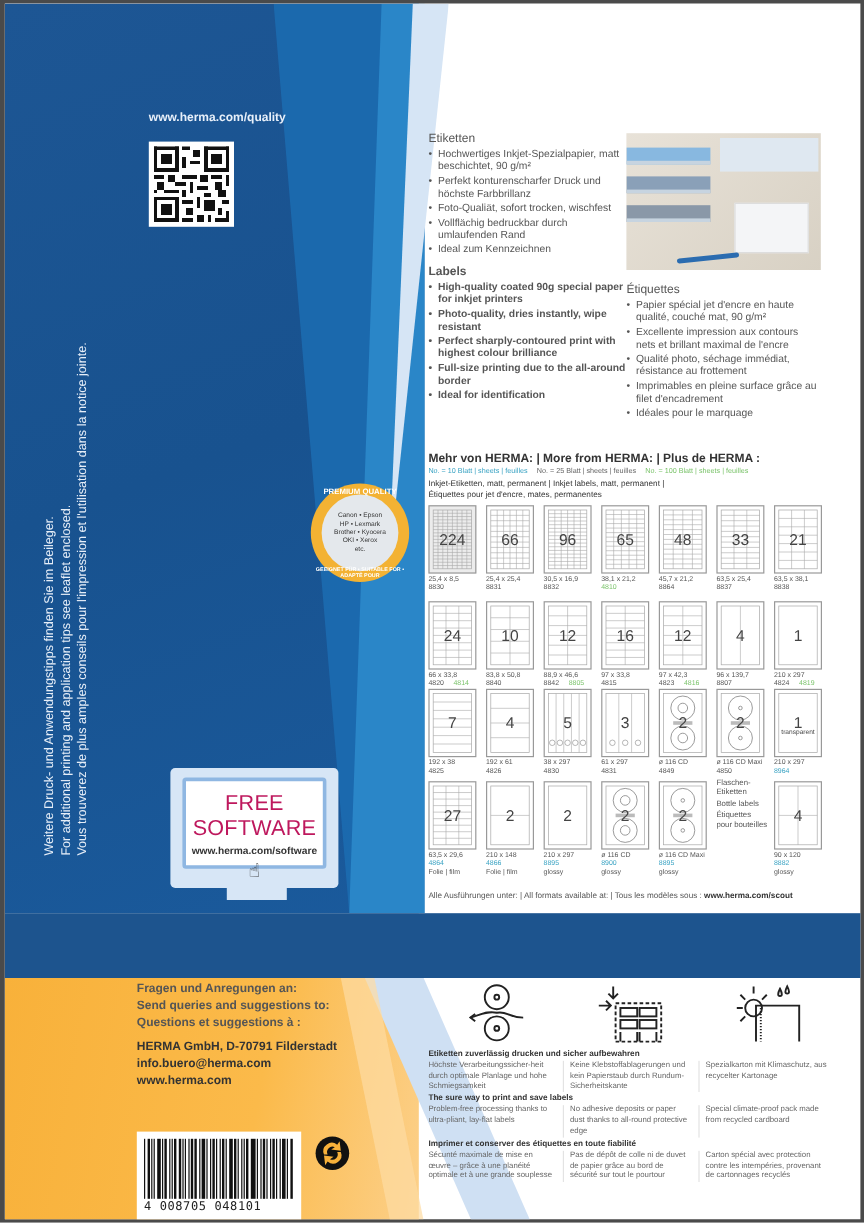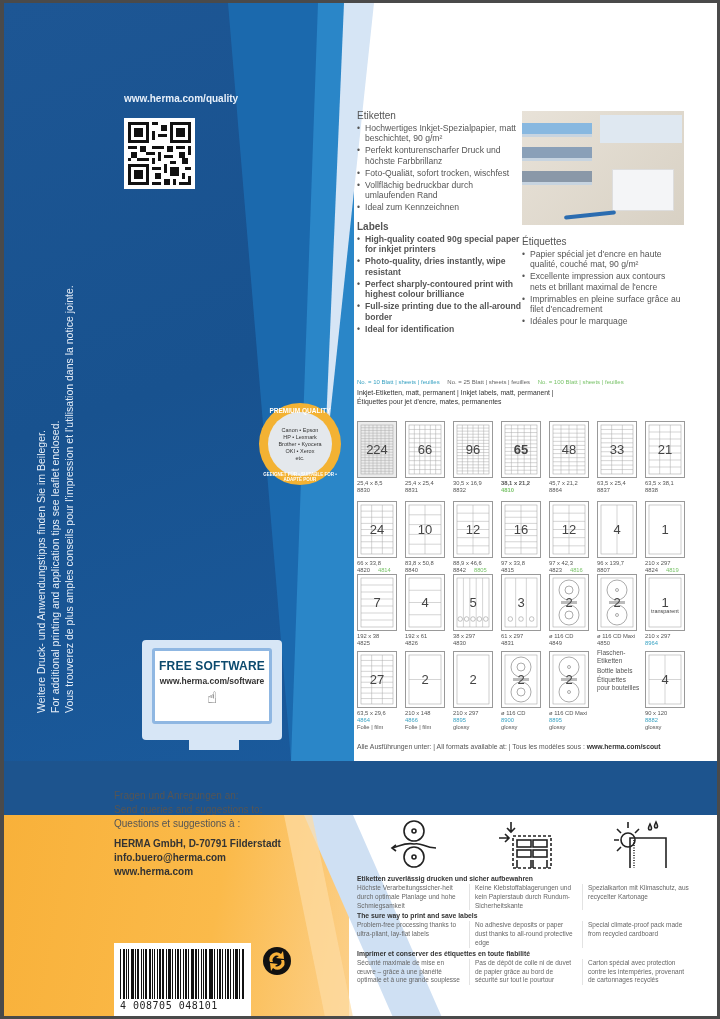--- a/index.html
+++ b/index.html
@@ -19,21 +19,21 @@
   .qr-box svg { width: 63px; height: 63px; display: block; }
 
   .vertical-note { position: absolute; left: 30px; top: 710px; transform-origin: 0 0; transform: rotate(-90deg); width: 420px; font-size: 10.5px; line-height: 14px; color: #e6eef8; white-space: nowrap; }
 
   .badge { position: absolute; left: 255px; top: 400px; width: 82px; height: 82px; border-radius: 50%; background: #f3b233; display: flex; align-items: center; justify-content: center; }
   .badge-inner { width: 64px; height: 64px; border-radius: 50%; background: #e4e8ec; display: flex; flex-direction: column; align-items: center; justify-content: center; font-size: 5.5px; line-height: 7px; color: #333; text-align: center; }
   .badge-top { position: absolute; top: 4px; left: 0; width: 100%; text-align: center; font-size: 6.5px; font-weight: bold; color: #fff; }
   .badge-bottom { position: absolute; bottom: 3px; left: 0; width: 100%; text-align: center; font-size: 4.5px; font-weight: bold; color: #fff; }
 
   .software { position: absolute; left: 148px; top: 645px; width: 120px; height: 76px; background: #fff; border: 3px solid #8fb7e2; border-radius: 3px; text-align: center; }
-  .software-title { font-size: 12px; color: #0c4a6e; margin-top: 8px; font-weight: bold; letter-spacing: .2px; }
+  .software-title { font-size: 18px; color: #be185d; margin-top: 8px; font-weight: normal; letter-spacing: .2px; }
   .software-url { font-size: 8.5px; color: #333; font-weight: bold; margin-top: 3px; }
   .software-hand { font-size: 16px; color: #333; margin-top: 2px; }
   .monitor-outer { position: absolute; left: 138px; top: 637px; width: 140px; height: 100px; background: #d7e6f6; border-radius: 4px; }
   .monitor-stand { position: absolute; left: 185px; top: 737px; width: 50px; height: 10px; background: #d7e6f6; }
 
   
   .logo { position: absolute; left: 517px; top: 30px; display: flex; align-items: center; }
   .logo-star { width: 30px; height: 30px; margin-right: 10px; }
   .logo-text { font-size: 28px; font-weight: bold; color: #1470b8; letter-spacing: .5px; }
 
@@ -74,21 +74,21 @@
 
   .scout { position: absolute; left: 353px; top: 740px; font-size: 6.8px; color: #555; white-space: nowrap; }
   .scout b { color: #333; }
 
   .band { position: absolute; left: 0; top: 758px; width: 720px; height: 54px; background: #1d548e; }
 
   
   .orange { position: absolute; left: 0; top: 812px; width: 345px; height: 207px; background: linear-gradient(100deg, #f8b13a 0%, #fbba4a 60%, #fcd08a 100%); }
   .orange-wedge { position: absolute; left: 280px; top: 812px; width: 70px; height: 207px; background: #fddca3; clip-path: polygon(0 0, 40% 0, 100% 100%, 60% 100%); opacity: .7; }
   .light-wedge-bottom { position: absolute; left: 300px; top: 812px; width: 140px; height: 207px; background: #cfe0f3; clip-path: polygon(0 0, 35% 0, 100% 100%, 65% 100%); }
-  .contact { position: absolute; left: 110px; top: 786px; font-size: 10px; line-height: 14px; color: #555; }
+  .contact { position: absolute; left: 110px; top: 815px; font-size: 10px; line-height: 14px; color: #555; font-weight: bold; }
   .contact .sp { height: 6px; }
   .contact b { color: #333; }
   .barcode { position: absolute; left: 110px; top: 940px; width: 137px; height: 79px; background: #fff; padding: 6px 6px 0 6px; }
   .barcode-bars { height: 50px; display: flex; align-items: stretch; }
   .barcode-bars i { display: block; background: #111; margin-right: 1px; }
   .barcode-num { font-family: "DejaVu Sans Mono", monospace; font-size: 10px; color: #222; letter-spacing: .5px; margin-top: 1px; }
   .green-dot { position: absolute; left: 258px; top: 943px; width: 30px; height: 30px; }
 
   .features { position: absolute; left: 353px; top: 815px; width: 340px; }
   .feat-icons { display: flex; height: 55px; }
@@ -219,26 +219,28 @@
       <li>Perfect sharply-contoured print with highest colour brilliance</li>
       <li>Full-size printing due to the all-around border</li>
       <li>Ideal for identification</li>
     </ul>
   </div>
   <div class="fr-block">
     <div class="block-title">Étiquettes</div>
     <ul class="bullets">
       <li>Papier spécial jet d'encre en haute qualité, couché mat, 90 g/m²</li>
       <li>Excellente impression aux contours nets et brillant maximal de l'encre</li>
+      <li>Qualité photo, séchage immédiat, résistance au frottement</li>
       <li>Imprimables en pleine surface grâce au filet d'encadrement</li>
       <li>Idéales pour le marquage</li>
     </ul>
   </div>
 
   <div class="more">
+    <div class="more-title">Mehr von HERMA:  |  More from HERMA:  |  Plus de HERMA :</div>
     <div class="legend">
       <span class="leg-a">No. = 10 Blatt | sheets | feuilles</span>
       <span class="leg-b">No. = 25 Blatt | sheets | feuilles</span>
       <span class="leg-c">No. = 100 Blatt | sheets | feuilles</span>
     </div>
     <div class="cat">
       <div>Inkjet-Etiketten, matt, permanent | Inkjet labels, matt, permanent |</div>
       <div>Étiquettes pour jet d'encre, mates, permanentes</div>
     </div>
   </div>
@@ -332,21 +334,21 @@
             <line y1="3" y2="52" x1="24.333333333333332" x2="24.333333333333332" stroke="#aaa" stroke-width=".5"></line>
             <line y1="3" y2="52" x1="29.666666666666668" x2="29.666666666666668" stroke="#aaa" stroke-width=".5"></line>
           </svg>
           <div class="num">96</div>
         </div>
         <div class="caption">
           <div>30,5 x 16,9</div>
           <div><span>8832</span></div>
         </div>
       </div>
-      <div class="tile" style="left: 144px; top: 0px; font-weight: bold;">
+      <div class="tile" style="left: 144px; top: 0px;">
         <div class="sheet">
           <svg width="38" height="55" viewBox="0 0 38 55" style="position:absolute;left:0;top:0">
             <rect x="3" y="3" width="32" height="49" fill="none" stroke="#aaa" stroke-width=".6"></rect>
             <line x1="3" x2="35" y1="6.769230769230769" y2="6.769230769230769" stroke="#aaa" stroke-width=".5"></line>
             <line x1="3" x2="35" y1="10.538461538461538" y2="10.538461538461538" stroke="#aaa" stroke-width=".5"></line>
             <line x1="3" x2="35" y1="14.307692307692308" y2="14.307692307692308" stroke="#aaa" stroke-width=".5"></line>
             <line x1="3" x2="35" y1="18.076923076923077" y2="18.076923076923077" stroke="#aaa" stroke-width=".5"></line>
             <line x1="3" x2="35" y1="21.846153846153847" y2="21.846153846153847" stroke="#aaa" stroke-width=".5"></line>
             <line x1="3" x2="35" y1="25.615384615384617" y2="25.615384615384617" stroke="#aaa" stroke-width=".5"></line>
             <line x1="3" x2="35" y1="29.384615384615383" y2="29.384615384615383" stroke="#aaa" stroke-width=".5"></line>

